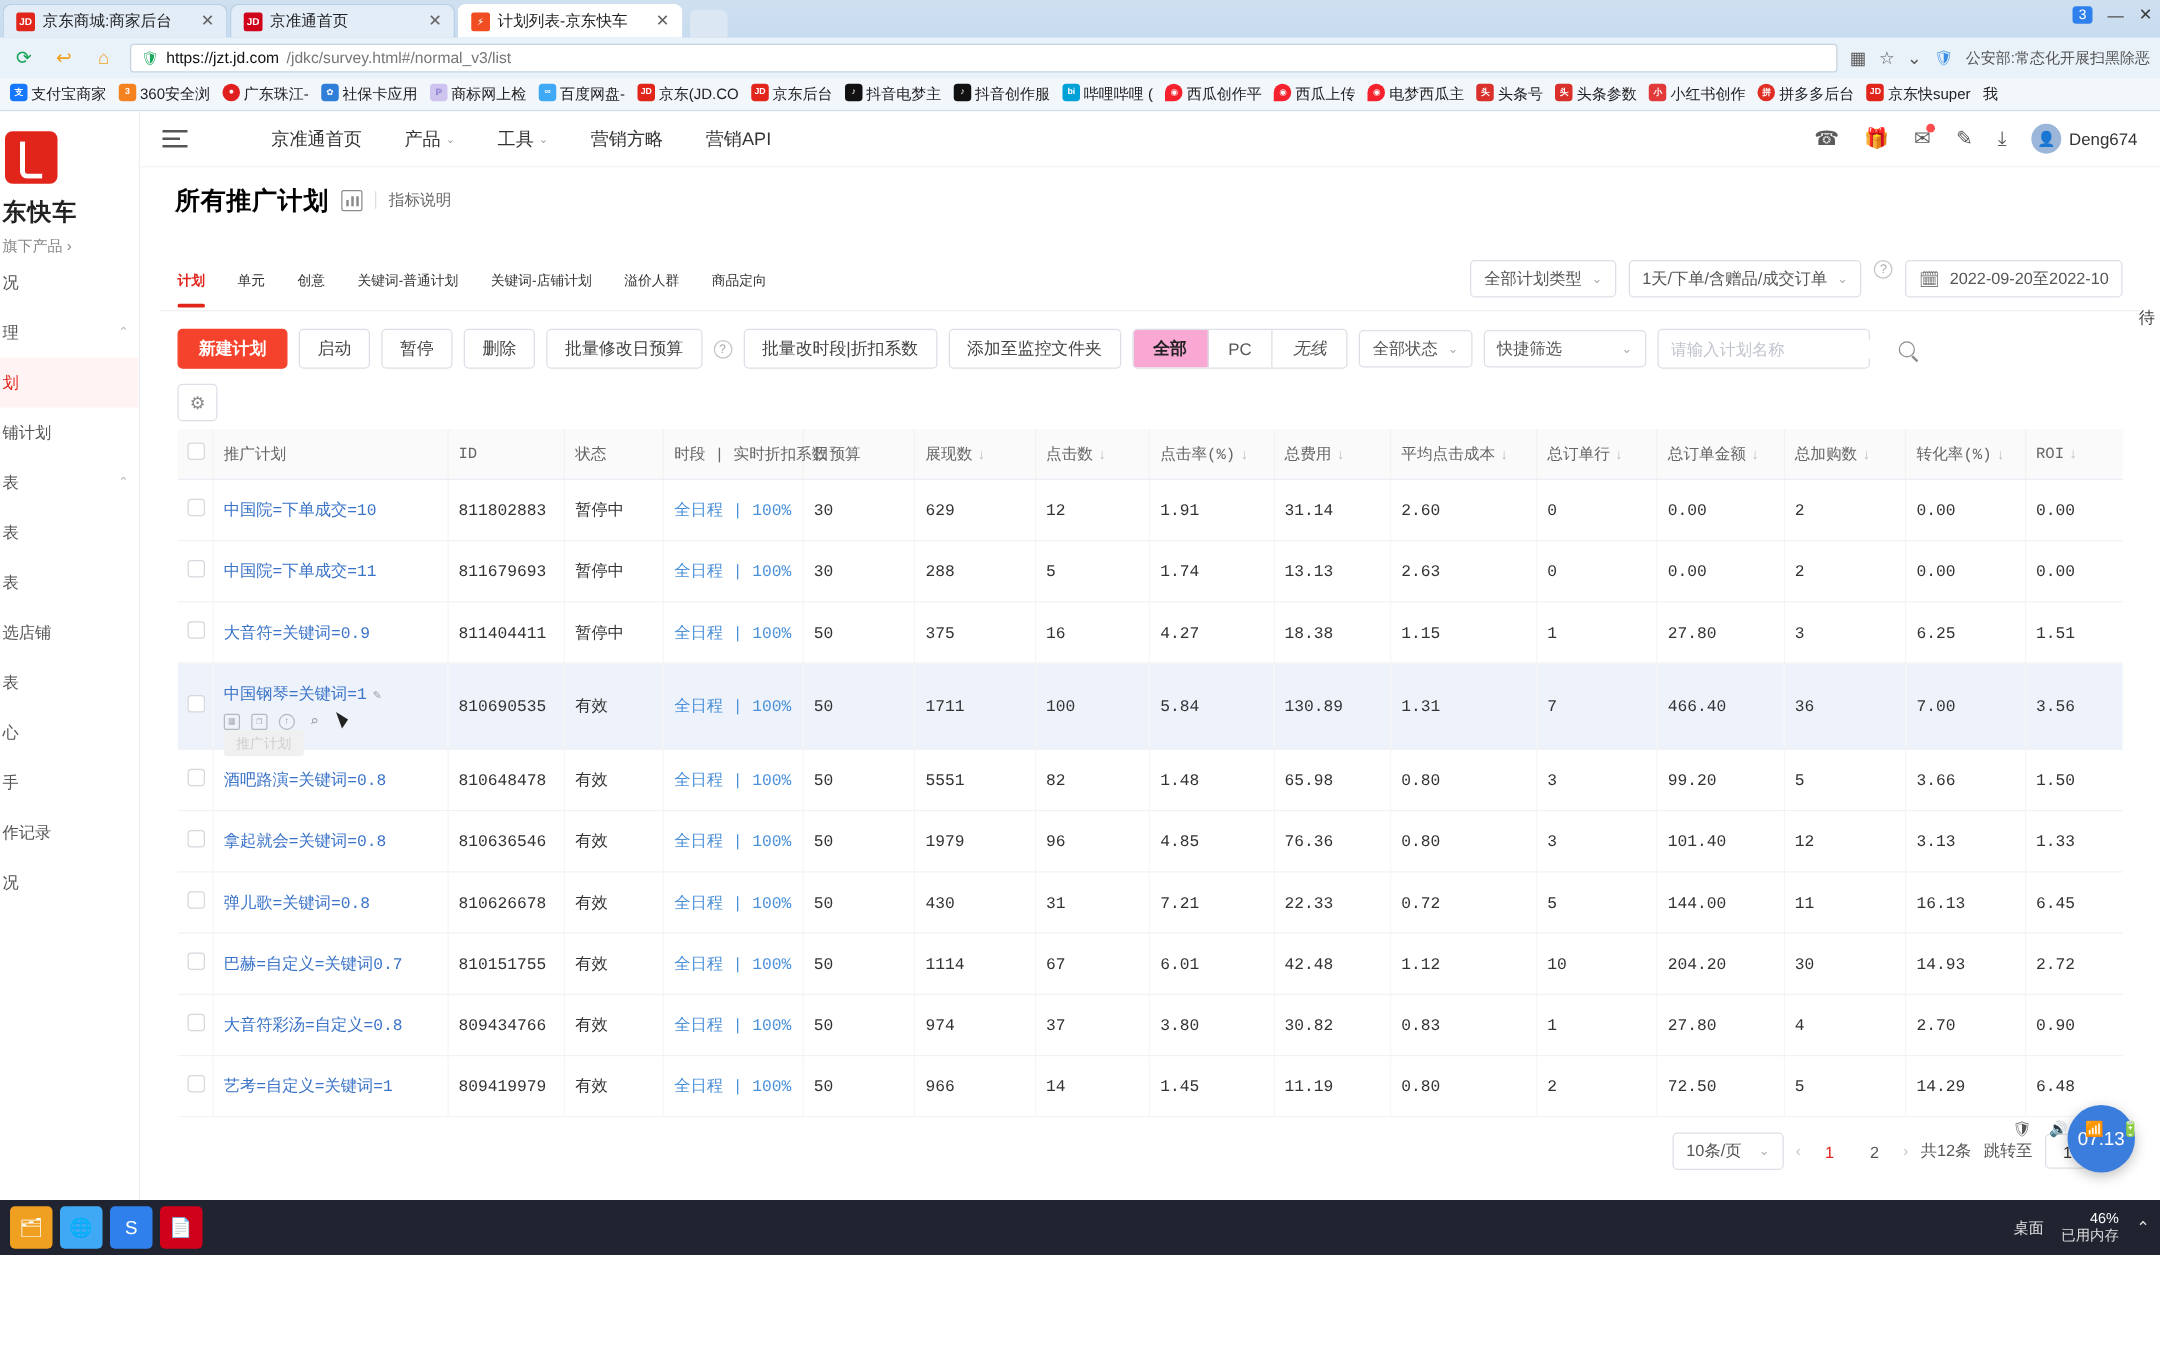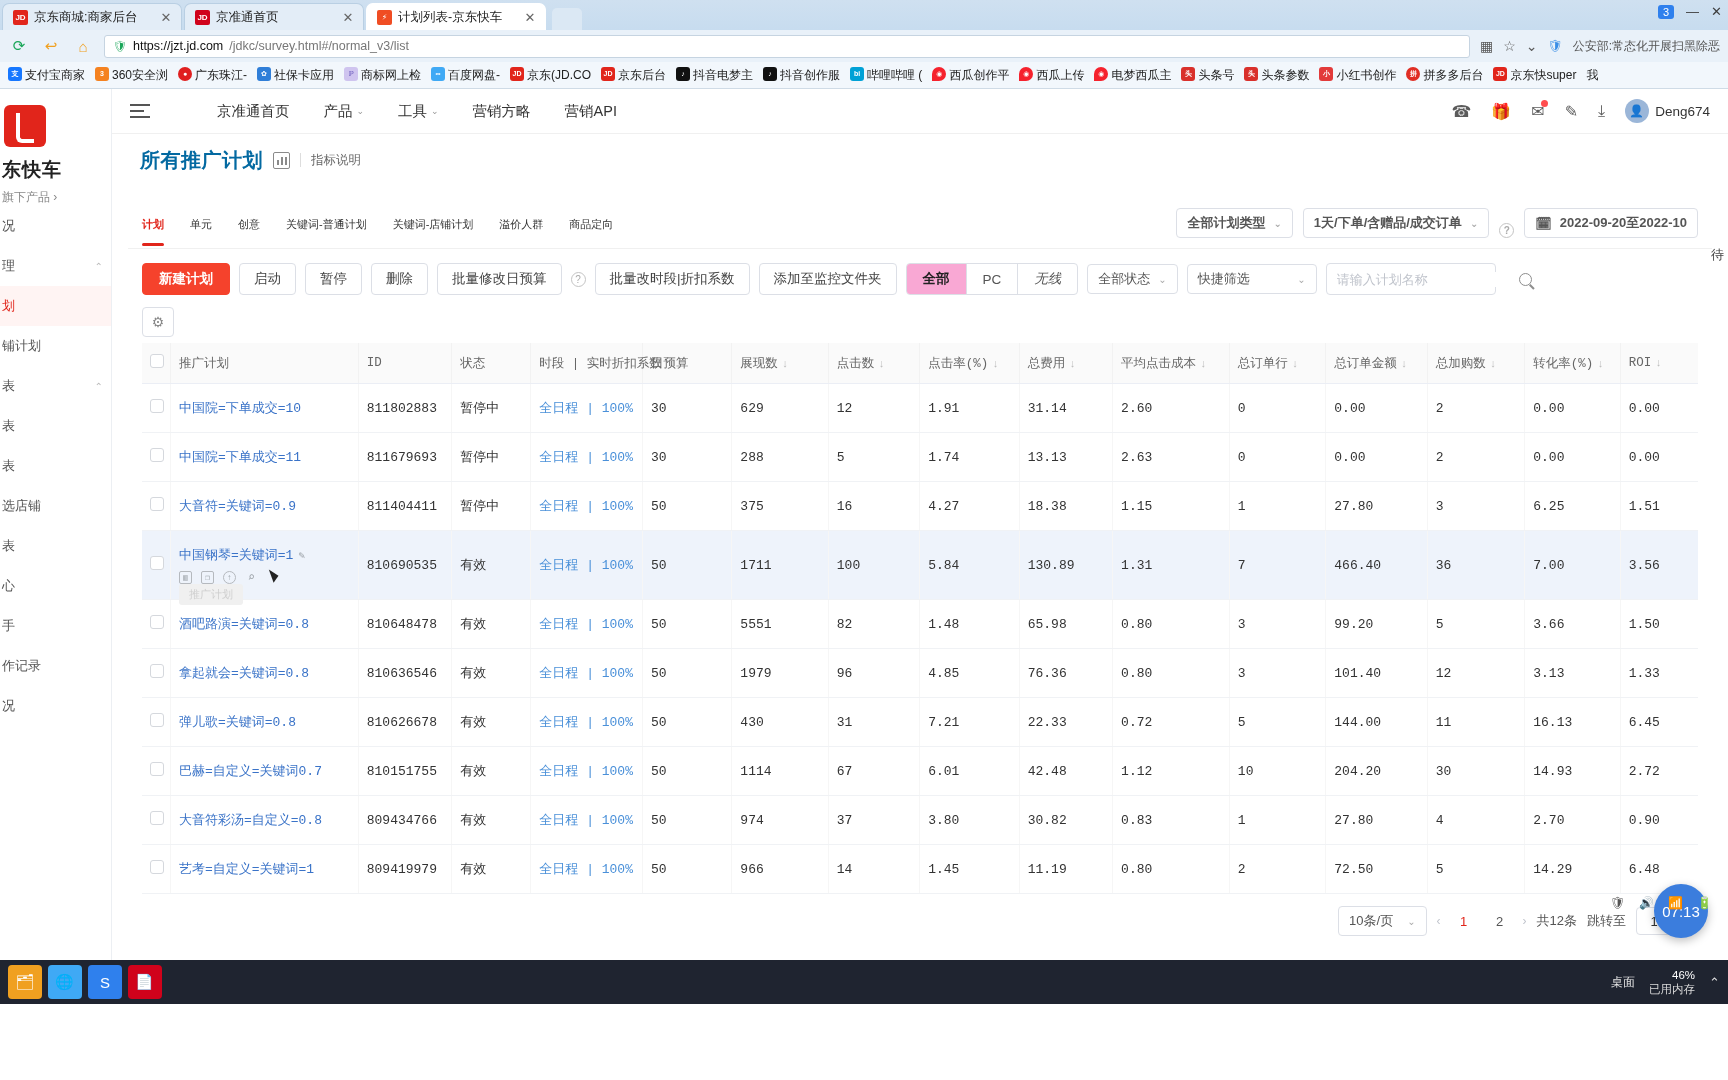--- a/index.html
+++ b/index.html
@@ -76,33 +76,33 @@
   .hamburger i:nth-child(2){ width:70%; }
   .nav-item { font-size:14.5px; color:#333; padding:0 17px; display:flex; align-items:center; gap:4px; }
   .nav-item .cv { font-size:9px; color:#999; }
   .topnav-right { margin-left:auto; display:flex; align-items:center; gap:20px; color:#555; }
   .tn-ico { font-size:16px; position:relative; color:#5b5b5b; }
   .tn-ico .dot { position:absolute; right:-3px; top:-2px; width:7px; height:7px; background:#ff4d4f; border-radius:50%; }
   .user-chip { display:flex; align-items:center; gap:6px; font-size:13.5px; color:#333; }
   .avatar { width:24px; height:24px; border-radius:50%; background:#9bb6d8; display:flex; align-items:center; justify-content:center; color:#fff; font-size:12px; }
 
   .pagehead { height:52px; display:flex; align-items:center; padding:0 28px; gap:10px; background:#fff; }
-  .pagehead h1 { font-size:20px; font-weight:bold; color:#0369a1; letter-spacing:.5px; }
+  .pagehead h1 { font-size:20px; font-weight:bold; color:#000000; letter-spacing:.5px; }
   .chart-ico { width:17px; height:17px; border:1.5px solid #8a8a8a; border-radius:2px; position:relative; }
   .chart-ico:before{content:"";position:absolute;left:2.5px;bottom:2.5px;width:2px;height:5px;background:#8a8a8a;}
   .chart-ico:after{content:"";position:absolute;left:6.5px;bottom:2.5px;width:2px;height:8px;background:#8a8a8a;box-shadow:4px 0 0 #8a8a8a;}
   .divider-v { width:1px; height:14px; background:#ddd; }
   .metric-link { font-size:12.5px; color:#666; }
 
   .panel { margin:8px 16px 0 16px; background:#fff; border-radius:4px; }
   .tabrow { display:flex; align-items:center; padding:14px 14px 0 14px; position:relative; }
   .tab2 { font-size:11px; color:#333; padding:6px 0 14px 0; margin-right:26px; position:relative; white-space:nowrap; }
   .tab2.sel { color:#e1251b; font-weight:bold; }
   .tab2.sel:after { content:""; position:absolute; left:0; right:0; bottom:0; height:3px; background:#e1251b; border-radius:2px; }
-  .tabrow-right { margin-left:auto; display:flex; align-items:flex-end; gap:10px; padding-bottom:10px;font-weight:bold; }
+  .tabrow-right { margin-left:auto; display:flex; align-items:flex-start; gap:10px; padding-bottom:10px; }
   .selectbox {
     height:30px; border:1px solid #dcdfe6; border-radius:4px; display:flex; align-items:center; gap:8px;
     padding:0 10px; font-size:13px; color:#555; background:#fff; white-space:nowrap;
   }
   .selectbox .cv { font-size:10px; color:#aaa; }
   .qmark { width:15px; height:15px; border:1px solid #c4c4c4; border-radius:50%; color:#aaa; font-size:10px; display:flex; align-items:center; justify-content:center; }
 
   .tabline { border-bottom:1px solid #f0f0f0; }
 
   .toolbar { display:flex; align-items:center; gap:9px; padding:14px 14px 4px 14px; flex-wrap:nowrap; }

